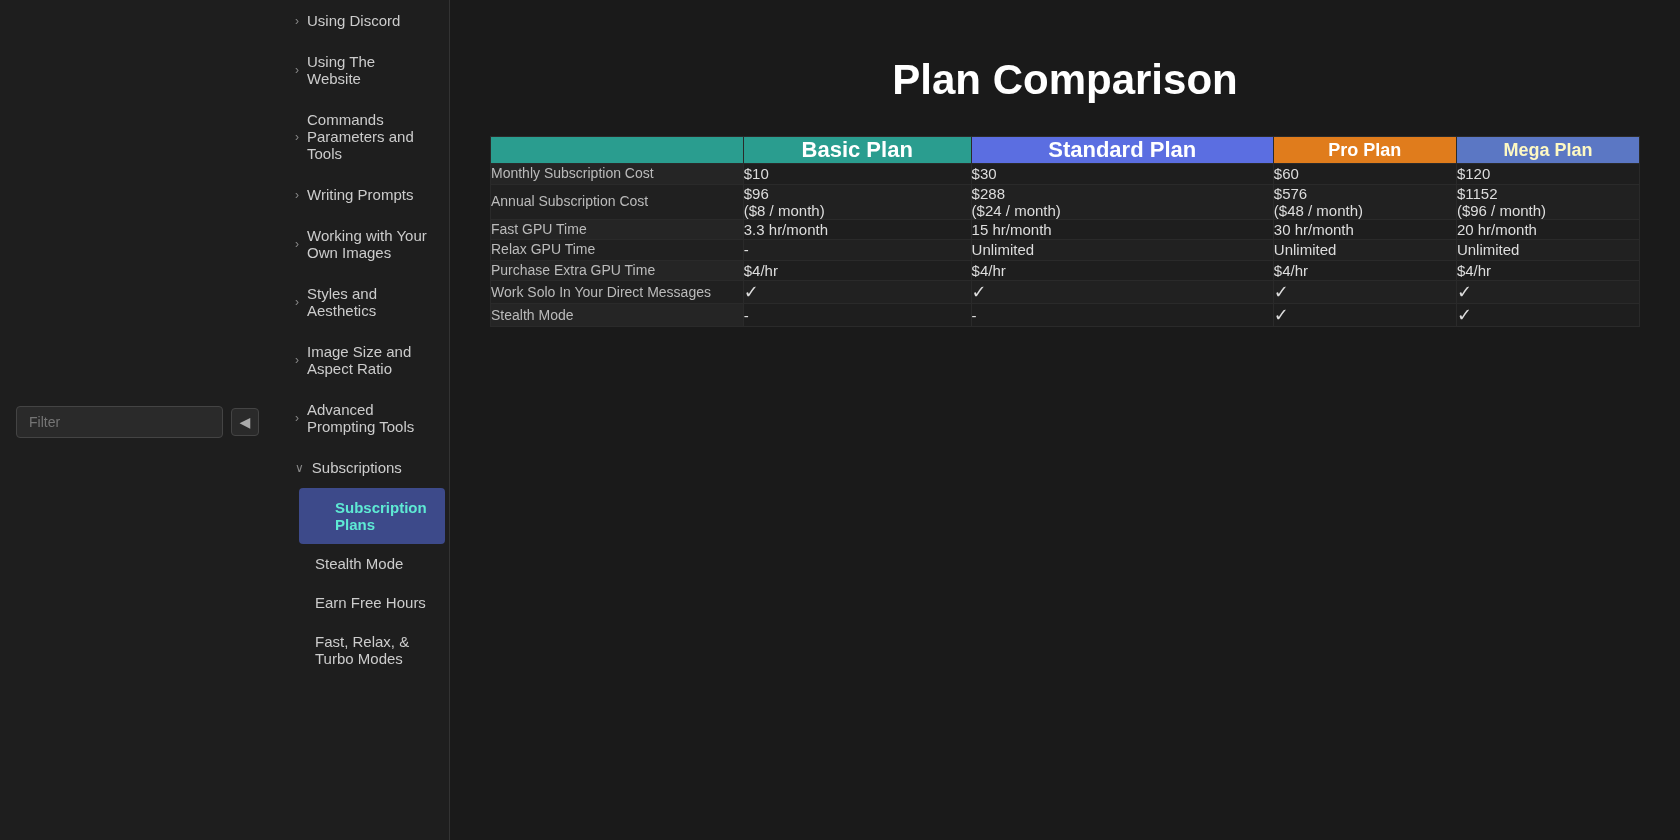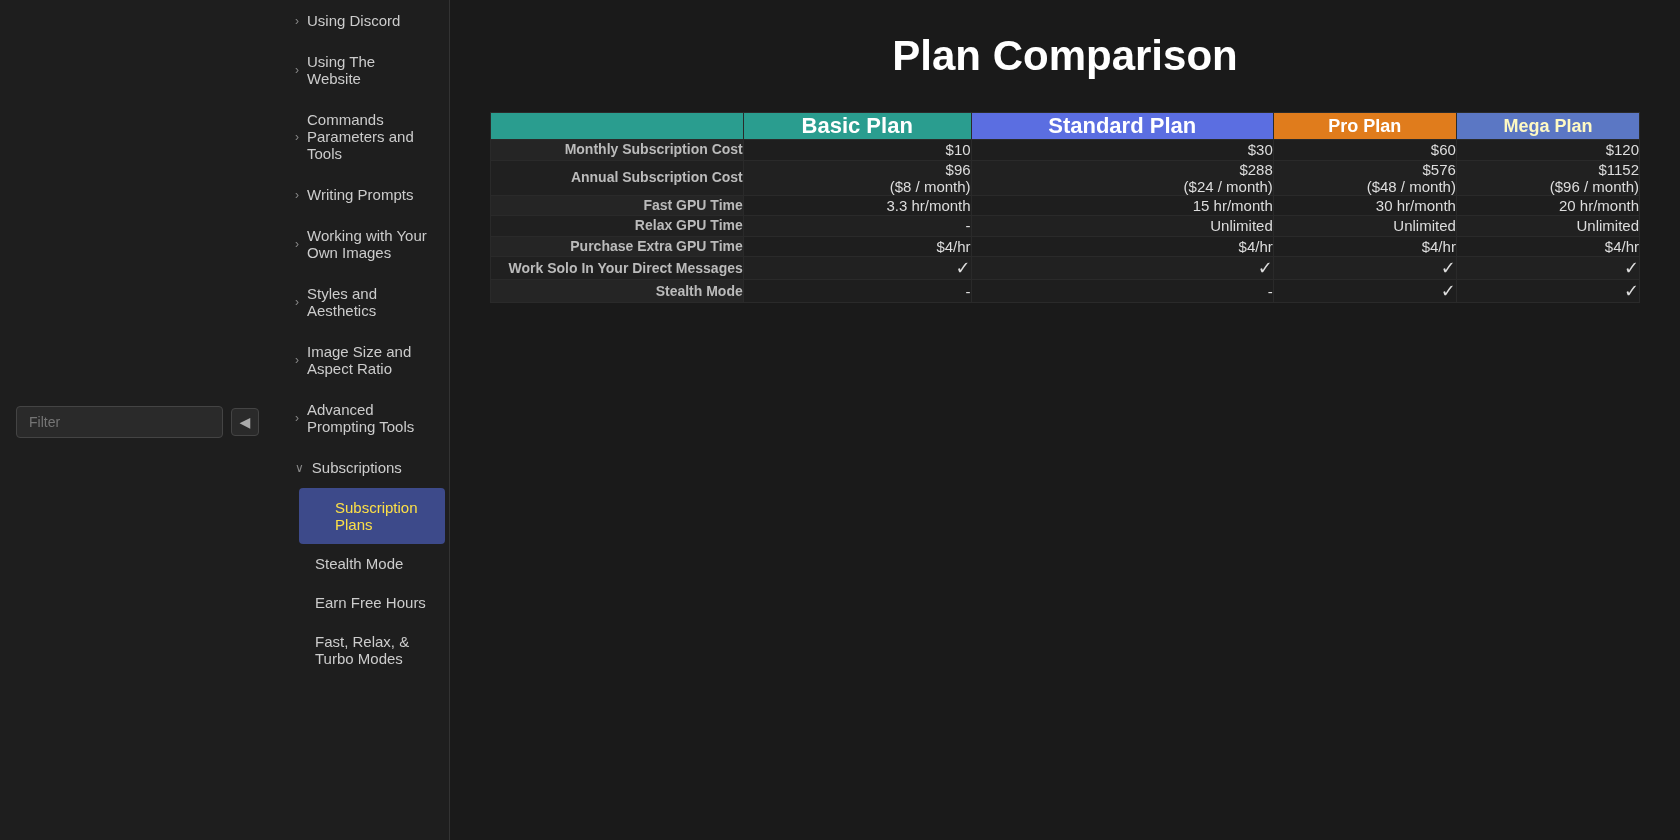--- a/index.html
+++ b/index.html
@@ -76,30 +76,31 @@
       padding: 11px 16px 11px 36px;
       cursor: pointer;
       font-size: 15px;
       color: #ccc;
       margin: 0 4px;
       border-radius: 4px;
     }
 
     .sub-item.active {
       background: #3d4a8a;
-      color: #fde047;
-      font-weight: 400;
+      color: #5eead4;
+      font-weight: 700;
       margin-left: 24px;
     }
 
     
     #main {
       flex: 1;
       overflow-y: auto;
       padding: 32px 40px;
+      margin-top: 24px;
     }
 
     #page-title {
       text-align: center;
       font-size: 42px;
       font-weight: 700;
       color: #fff;
       margin-bottom: 32px;
     }
 
@@ -163,29 +164,28 @@
     
     .plan-table tbody tr {
       border-bottom: 1px solid #2a2a2a;
     }
 
     .row-label {
       background: #232323;
       padding: 18px 16px;
       color: #bbb;
       font-size: 14px;
-      font-weight: 700;
+      font-weight: 400;
       vertical-align: middle;
       line-height: 1.4;
-      text-align: right;
     }
 
     .row-val {
       background: #1e1e1e;
-      text-align: right;
+      text-align: left;
       padding: 18px 10px;
       color: #ddd;
       font-size: 15px;
       vertical-align: middle;
     }
 
     tbody tr:nth-child(odd) .row-label { background: #252525; }
     tbody tr:nth-child(even) .row-label { background: #202020; }
     tbody tr:nth-child(odd) .row-val { background: #1e1e1e; }
     tbody tr:nth-child(even) .row-val { background: #212121; }

